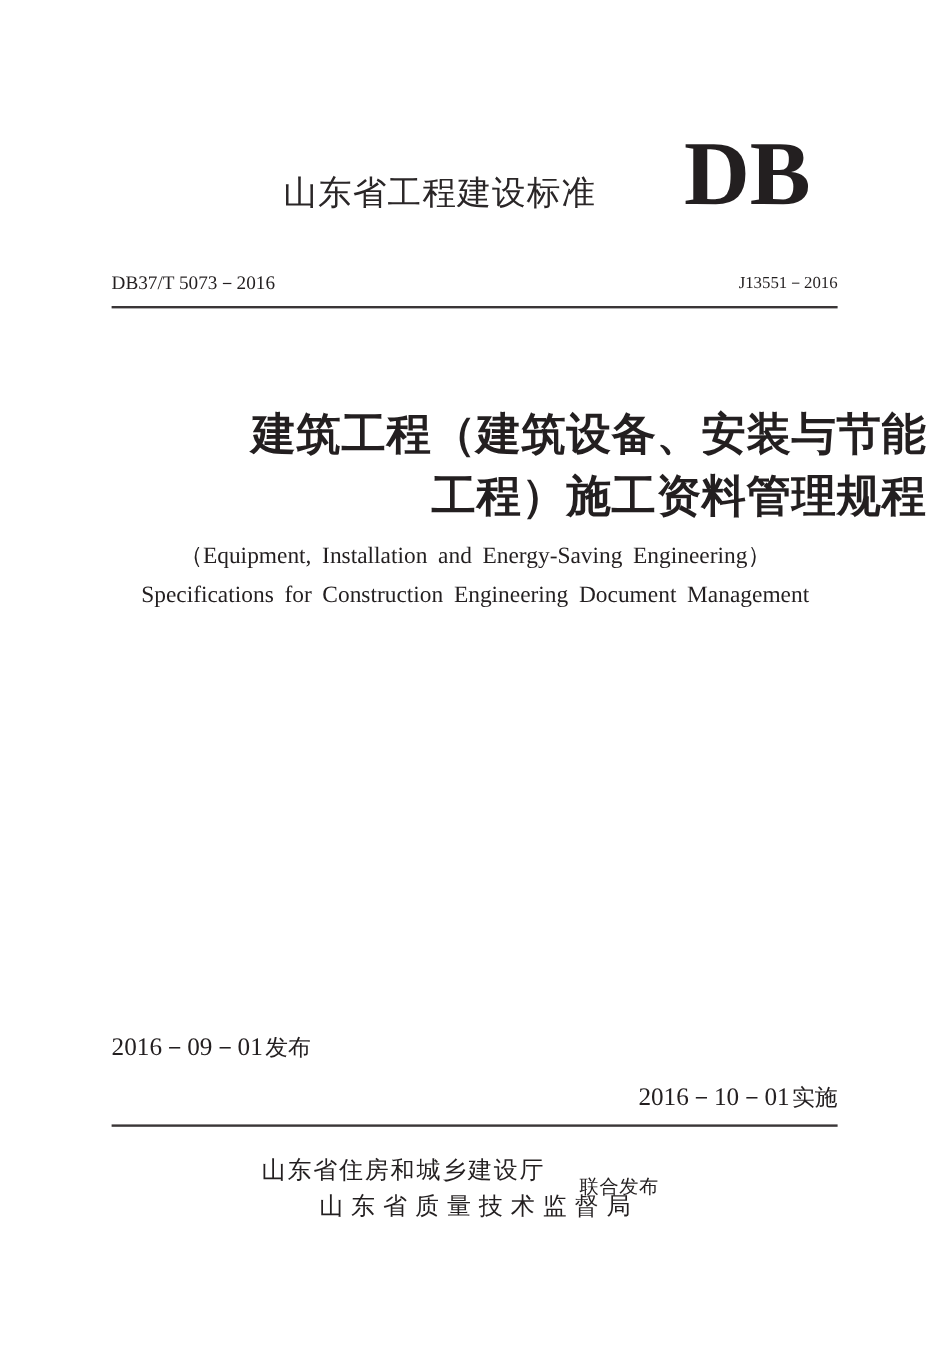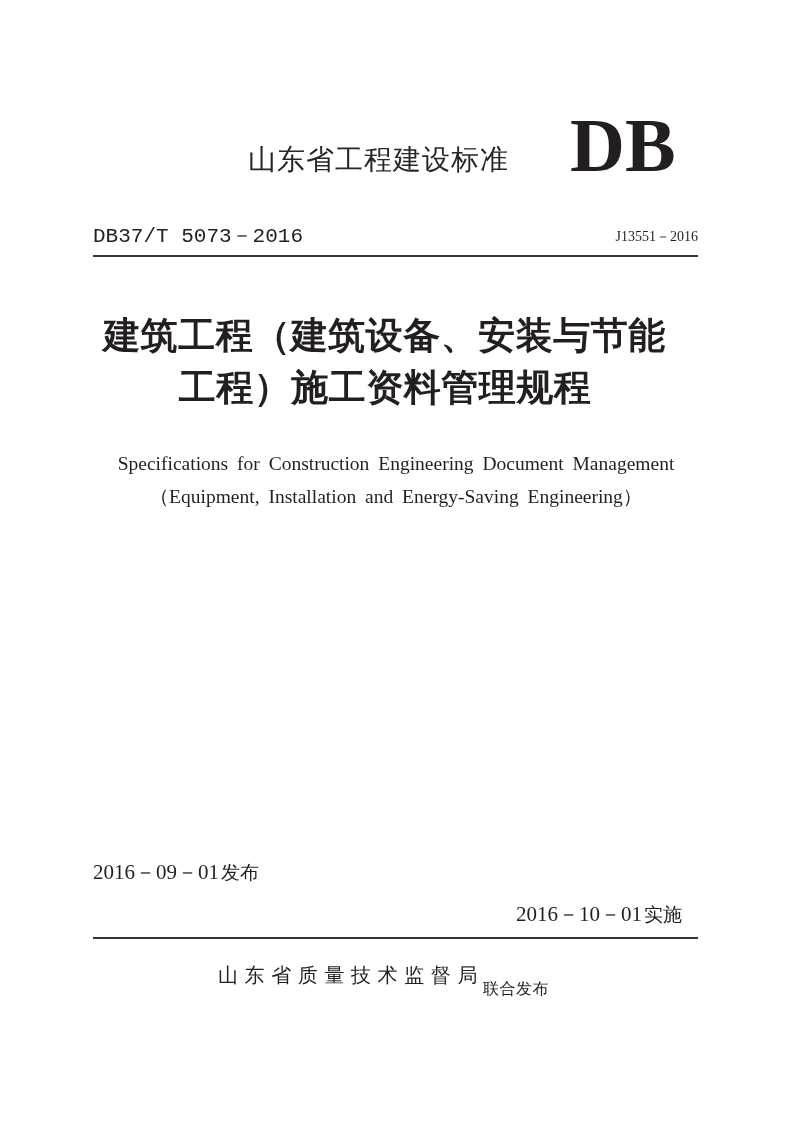--- a/index.html
+++ b/index.html
@@ -17,42 +17,41 @@
     }
     .abs { position: absolute; white-space: nowrap; }
 
     
     .std-category {
       left: 236px;
       top: 144px;
       font-size: 28px;
       line-height: 36px;
       letter-spacing: 1px;
-      font-family: Liberation Mono, monospace;
+      font-family: Liberation Serif, serif;
       color: #2a2627;
-      margin-left: 12px;
     }
     .db-mark {
       left: 570px;
       top: 103px;
       font-size: 76px;
       line-height: 84px;
       font-weight: bold;
       font-family: Liberation Serif, serif;
       color: #231f20;
       letter-spacing: 0px;
     }
 
     
     .code-left {
       left: 93px;
       top: 224px;
-      font-size: 21px;
+      font-size: 16px;
       line-height: 26px;
-      font-family: Liberation Mono, monospace;
+      font-family: Liberation Serif, serif;
     }
     .code-right {
       right: 94px;
       top: 224px;
       font-size: 14px;
       line-height: 26px;
       font-family: "Liberation Serif", serif;
     }
     .rule {
       position: absolute;
@@ -62,22 +61,22 @@
       background: #3a3637;
     }
     .rule-top { top: 255px; }
     .rule-bottom { top: 937px; }
 
     
     .title-block {
       position: absolute;
       left: 0;
       width: 772px;
-      top: 310px;
-      text-align: center;
+      top: 336px;
+      text-align: right;
     }
     .title-line {
       display: block;
       font-size: 37px;
       line-height: 52px;
       font-family: "DejaVu Sans", sans-serif;
       font-weight: bold;
       color: #231f20;
       letter-spacing: 0.5px;
     }
@@ -102,21 +101,21 @@
     }
 
     
     .date-left {
       left: 93px;
       top: 859px;
       font-size: 20px;
       line-height: 26px;
     }
     .date-right {
-      right: 110px;
+      right: 94px;
       top: 901px;
       font-size: 20px;
       line-height: 26px;
     }
     .date-num { font-family: "Liberation Serif", serif; font-size: 21px; }
     .date-suffix { font-family: "DejaVu Sans", sans-serif; font-size: 19px; margin-left: 2px; }
 
     
     .publishers {
       position: absolute;
@@ -124,21 +123,21 @@
       top: 960px;
     }
     .pub-line {
       display: block;
       font-size: 20px;
       line-height: 30px;
       font-family: "DejaVu Sans", sans-serif;
       color: #231f20;
     }
     .pub-line.l1 { letter-spacing: 1.5px; }
-    .pub-line.l2 { letter-spacing: 6.6px; }
+    .pub-line.l2 { letter-spacing: 6.6px; margin-left: 48px; }
     .joint {
       left: 483px;
       top: 975px;
       font-size: 16px;
       line-height: 28px;
       font-family: "DejaVu Sans", sans-serif;
       letter-spacing: 0.5px;
     }
   </style>
 </head>
@@ -150,28 +149,29 @@
 <div class="abs code-left">DB37/T 5073－2016</div>
 <div class="abs code-right">J13551－2016</div>
 <div class="rule rule-top"></div>
 
 <div class="title-block">
   <span class="title-line l1">建筑工程（建筑设备、安装与节能</span>
   <span class="title-line l2">工程）施工资料管理规程</span>
 </div>
 
 <div class="en-block">
+  <span class="en-line">（Equipment, Installation and Energy-Saving Engineering）</span>
   <span class="en-line">Specifications for Construction Engineering Document Management</span>
-  <span class="en-line">（Equipment, Installation and Energy-Saving Engineering）</span>
 </div>
 
 <div class="abs date-left">
   <span class="date-num">2016－09－01</span><span class="date-suffix">发布</span>
 </div>
 <div class="abs date-right">
   <span class="date-num">2016－10－01</span><span class="date-suffix">实施</span>
 </div>
 <div class="rule rule-bottom"></div>
 
 <div class="publishers">
+  <span class="pub-line l1">山东省住房和城乡建设厅</span>
   <span class="pub-line l2">山东省质量技术监督局</span>
 </div>
 <div class="abs joint">联合发布</div>
 
 </body></html>

